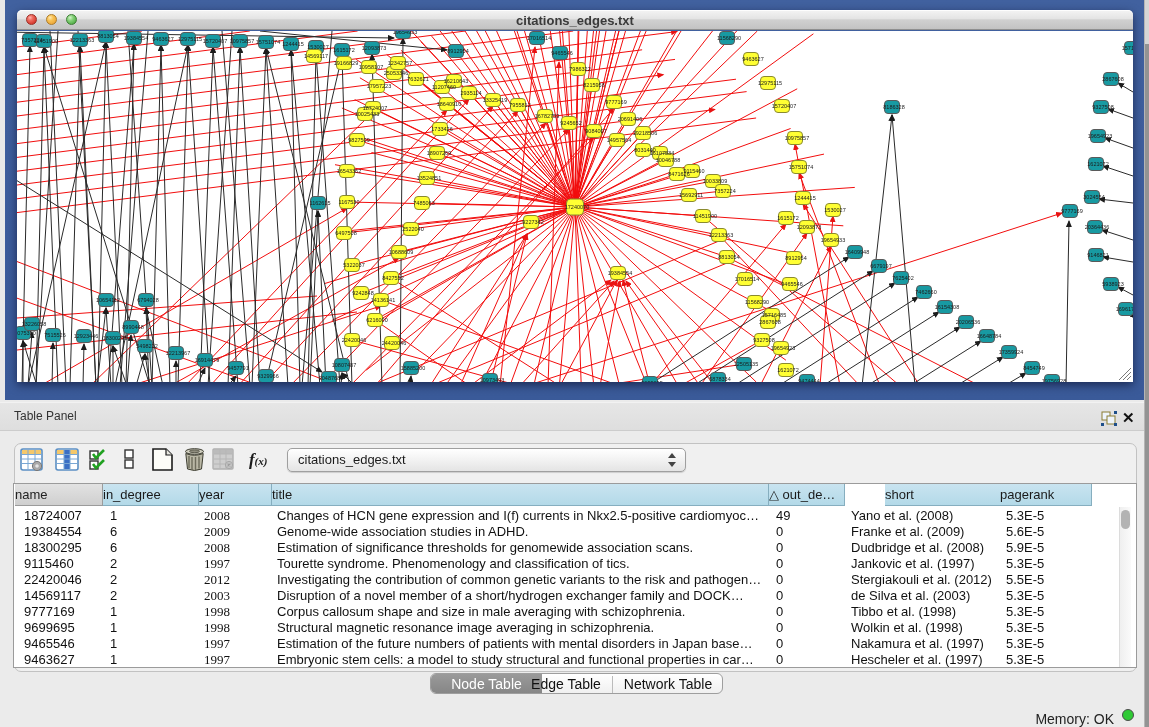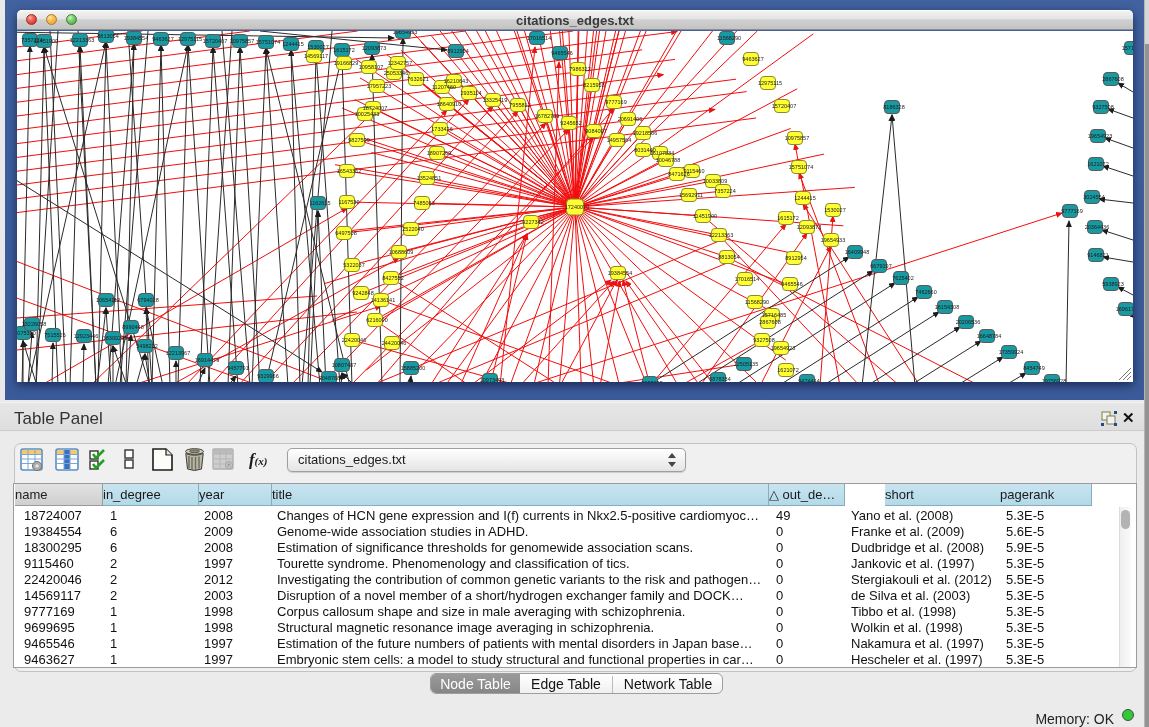--- a/index.html
+++ b/index.html
@@ -24,21 +24,21 @@
 #canvas { position:absolute; left:0; top:21px; width:1116px; height:351px; background:#fff; overflow:hidden; }
 
 
 #appstrip { position:absolute; left:1144px; top:0; width:5px; height:727px; background:#939393; border-left:1px solid #b5b5b5; }
 #appstrip .top { position:absolute; left:0; top:0; width:5px; height:44px; background:#d6d6d6; }
 
 
 #tablepanel { position:absolute; left:0; top:400px; width:1144px; height:327px; background:#ebebeb; }
 #tp-head { position:absolute; left:0; top:2px; width:1144px; height:29px;
   background:linear-gradient(180deg,#e6e6e6,#dedede); border-bottom:1px solid #cccccc; border-top:1px solid #f2f2f2;}
-#tp-head .label { position:absolute; left:14px; top:6px; font-size:17px; color:#333; }
+#tp-head .label { position:absolute; left:14px; top:6px; font-size:12px; color:#333; }
 #tp-float { position:absolute; left:1101px; top:11px; width:16px; height:15px; }
 #tp-close { position:absolute; left:1122px; top:9px; width:16px; height:16px; font-size:15px; font-weight:bold; color:#111; }
 
 #tp-body { position:absolute; left:14px; top:43px; width:1123px; height:229px;
   background:#f0f0f0; border:1px solid #c2c2c2; border-radius:7px; }
 
 
 #toolbar { position:absolute; left:0; top:44px; width:1141px; height:40px; }
 .dropdown { position:absolute; left:287px; top:48px; width:399px; height:24px;
   background:linear-gradient(180deg,#ffffff 0%,#f2f2f2 50%,#e4e4e4 100%);
@@ -51,21 +51,21 @@
 
 #tbl { position:absolute; left:13px; top:83px; width:1124px; height:185px; background:#fff; border:1px solid #9b9b9b; }
 #thead { position:absolute; left:15px; top:84px; height:22px; font-size:13px; color:#1a1a1a; }
 .hc { position:absolute; top:0; height:22px; background:linear-gradient(180deg,#c9e4f0,#b3d9e8);
   border-right:1px solid #86aebf; border-bottom:1px solid #86aebf; text-align:left; line-height:22px; }
 .hc.gray { background:linear-gradient(180deg,#e2e2e2,#cfcfcf); border-right:1px solid #9b9b9b; border-bottom:1px solid #9b9b9b; color:#222; }
 #tdata { position:absolute; left:15px; top:107px; width:1077px; height:160px; font-size:13px; color:#111; }
 .row { position:absolute; left:0; width:1077px; height:16px; line-height:16px; white-space:nowrap; }
 .c0 { position:absolute; left:9px; }
 .c1 { position:absolute; left:95px; }
-.c2 { position:absolute; left:189px; }
+.c2 { position:absolute; left:189px;font-family:Liberation Serif, serif; }
 .c3 { position:absolute; left:262px; width:492px; overflow:hidden; }
 .c4 { position:absolute; left:761px; }
 .c5 { position:absolute; left:836px; }
 .c6 { position:absolute; left:991px; }
 
 #vsb { position:absolute; left:1119px; top:107px; width:12px; height:160px;
   background:linear-gradient(90deg,#efefef,#fafafa); border-left:1px solid #dcdcdc; }
 #vsb .thumb { position:absolute; left:1px; top:3px; width:9px; height:19px; background:#b3b3b3; border-radius:5px; }
 
 
@@ -820,21 +820,21 @@
           <span class="c3">Embryonic stem cells: a model to study structural and functional properties in car…</span>
           <span class="c4">0</span>
           <span class="c5">Hescheler et al. (1997)</span>
           <span class="c6">5.3E‑5</span>
         </div>
       </div>
     <div id="vsb">
         <div class="thumb"></div>
       </div>
     <div id="tabs">
-      <div class="seg sel" style="left:0;width:89px;">Node Table</div>
+      <div class="seg sel" style="left:0;width:111px;">Node Table</div>
       <div class="seg" style="left:89px;width:92px;">Edge Table</div>
       <div class="seg" style="left:181px;width:112px;">Network Table</div>
       <div class="sep" style="left:181px;"></div>
     </div>
     <div id="status">
       <span class="mem">Memory: OK</span>
         <span class="dot"></span>
     </div>
   </div>
   <div id="appstrip">

